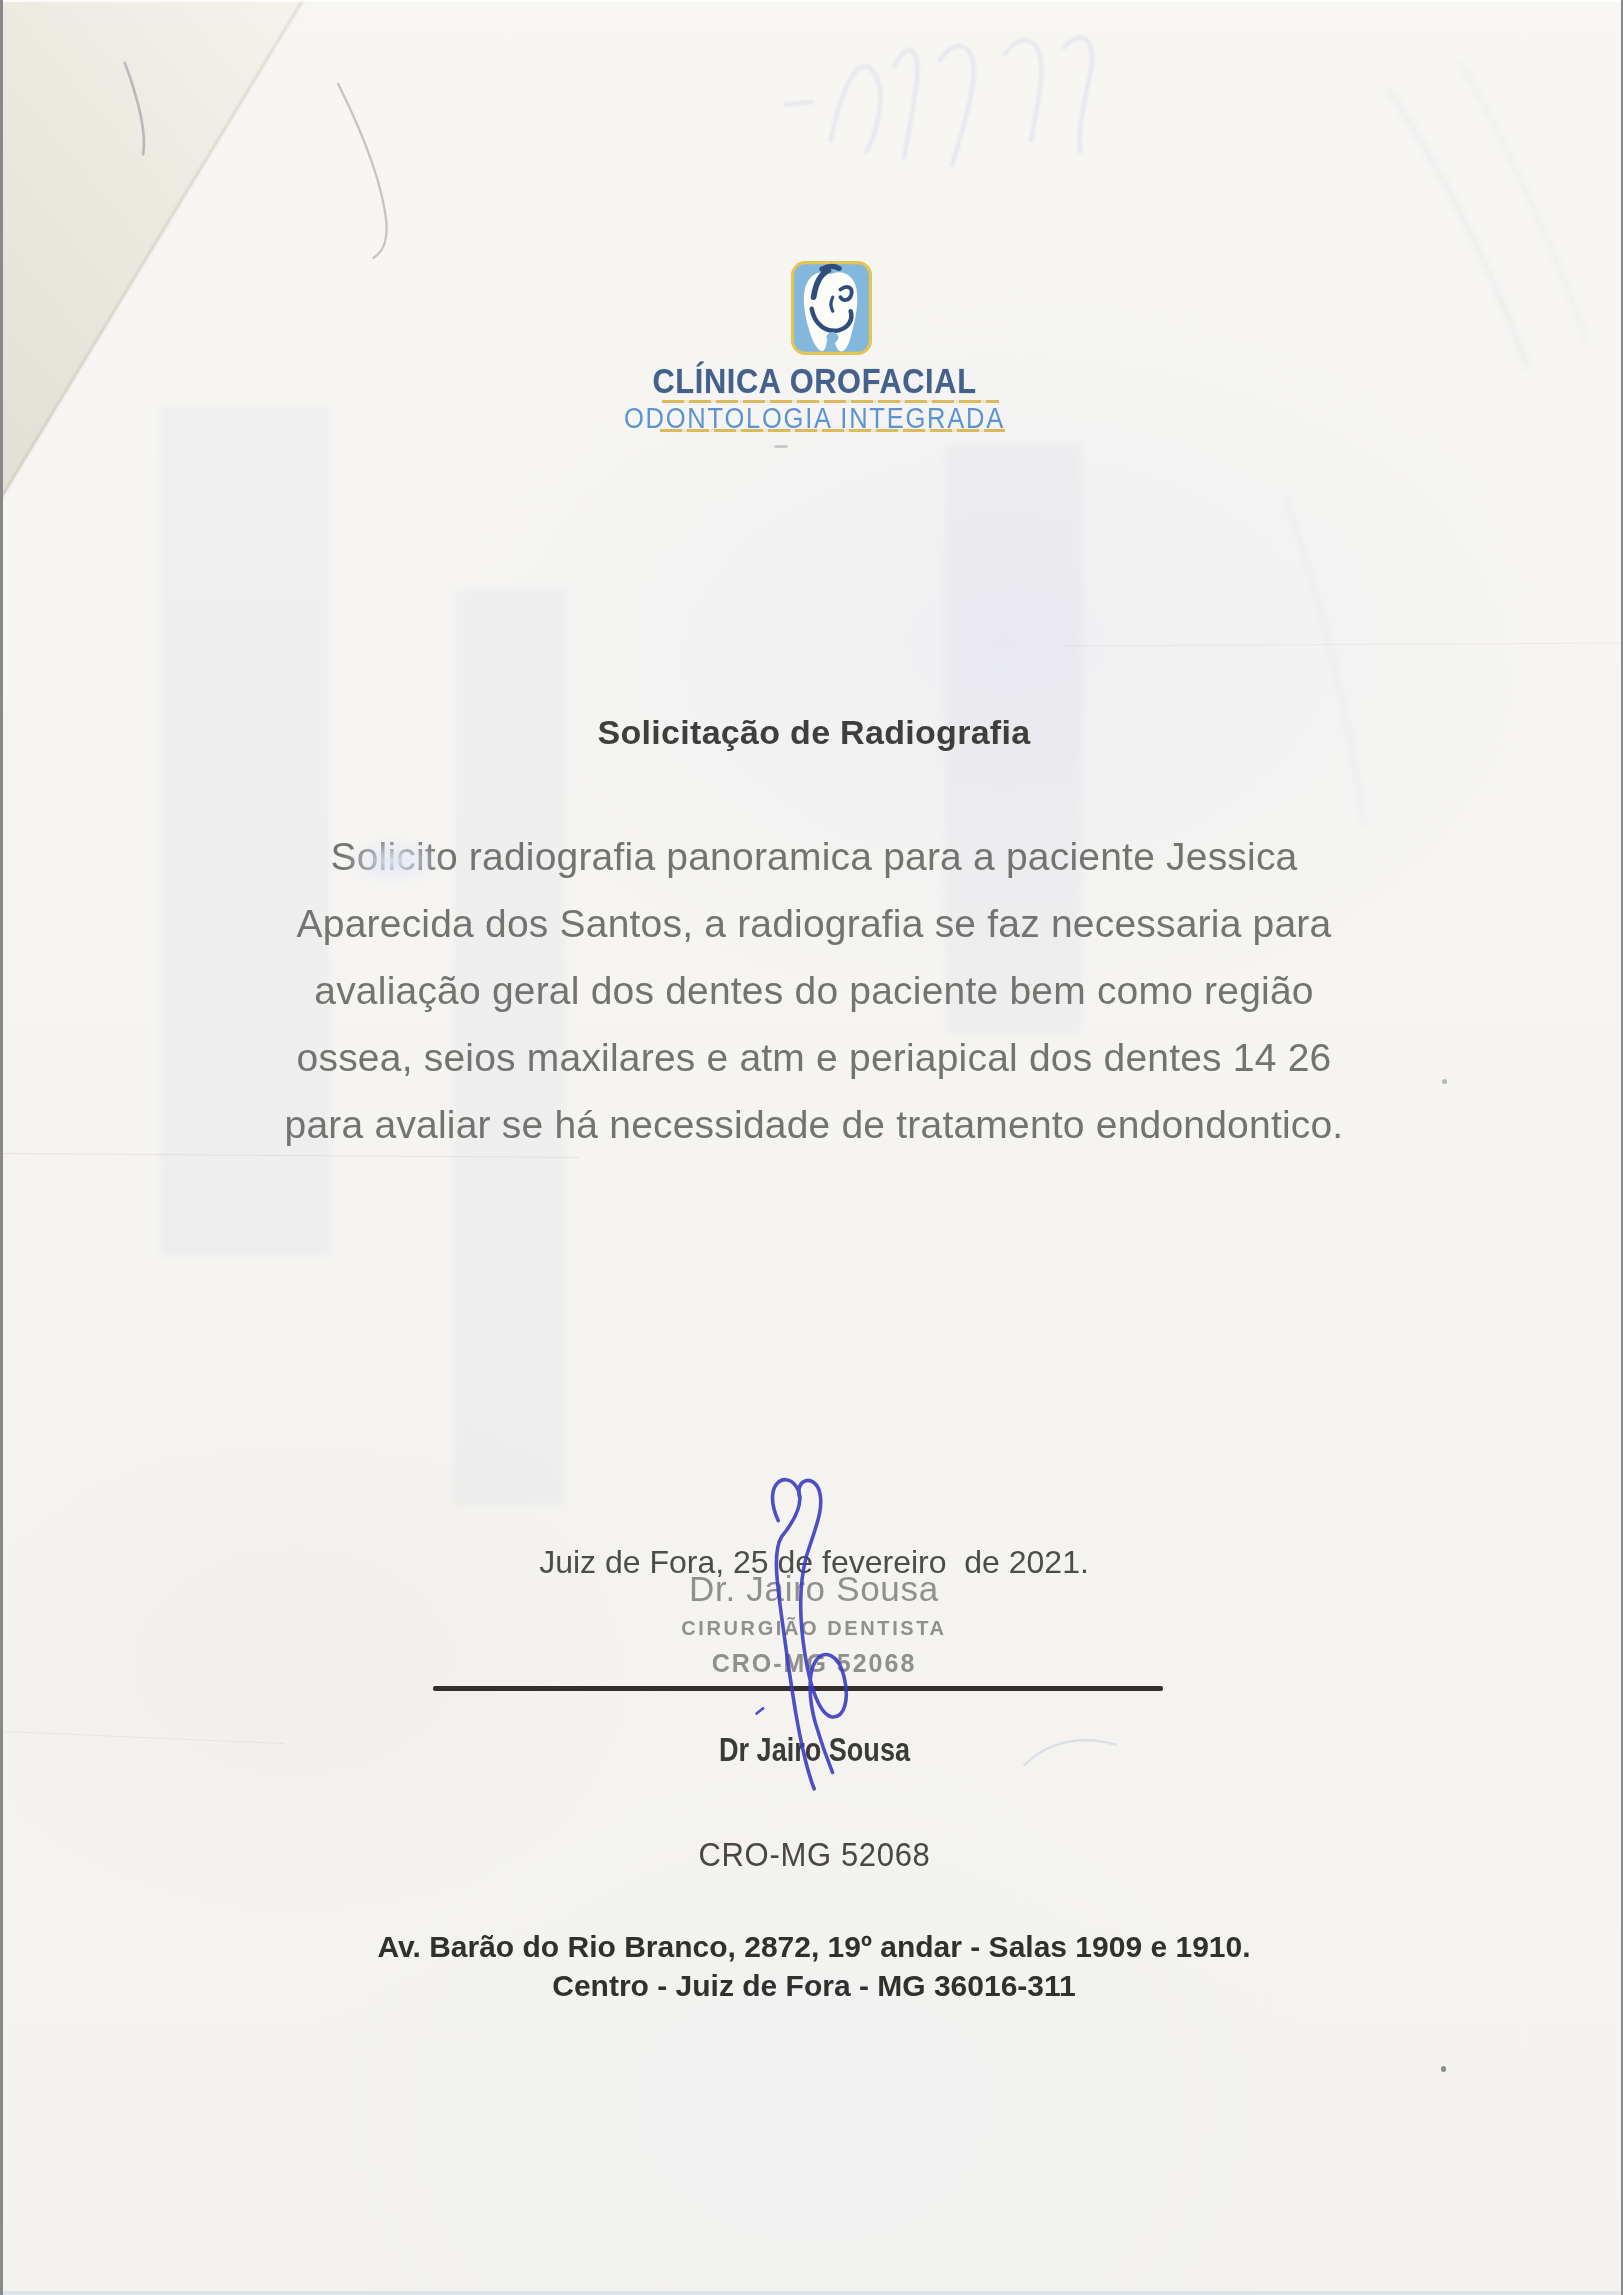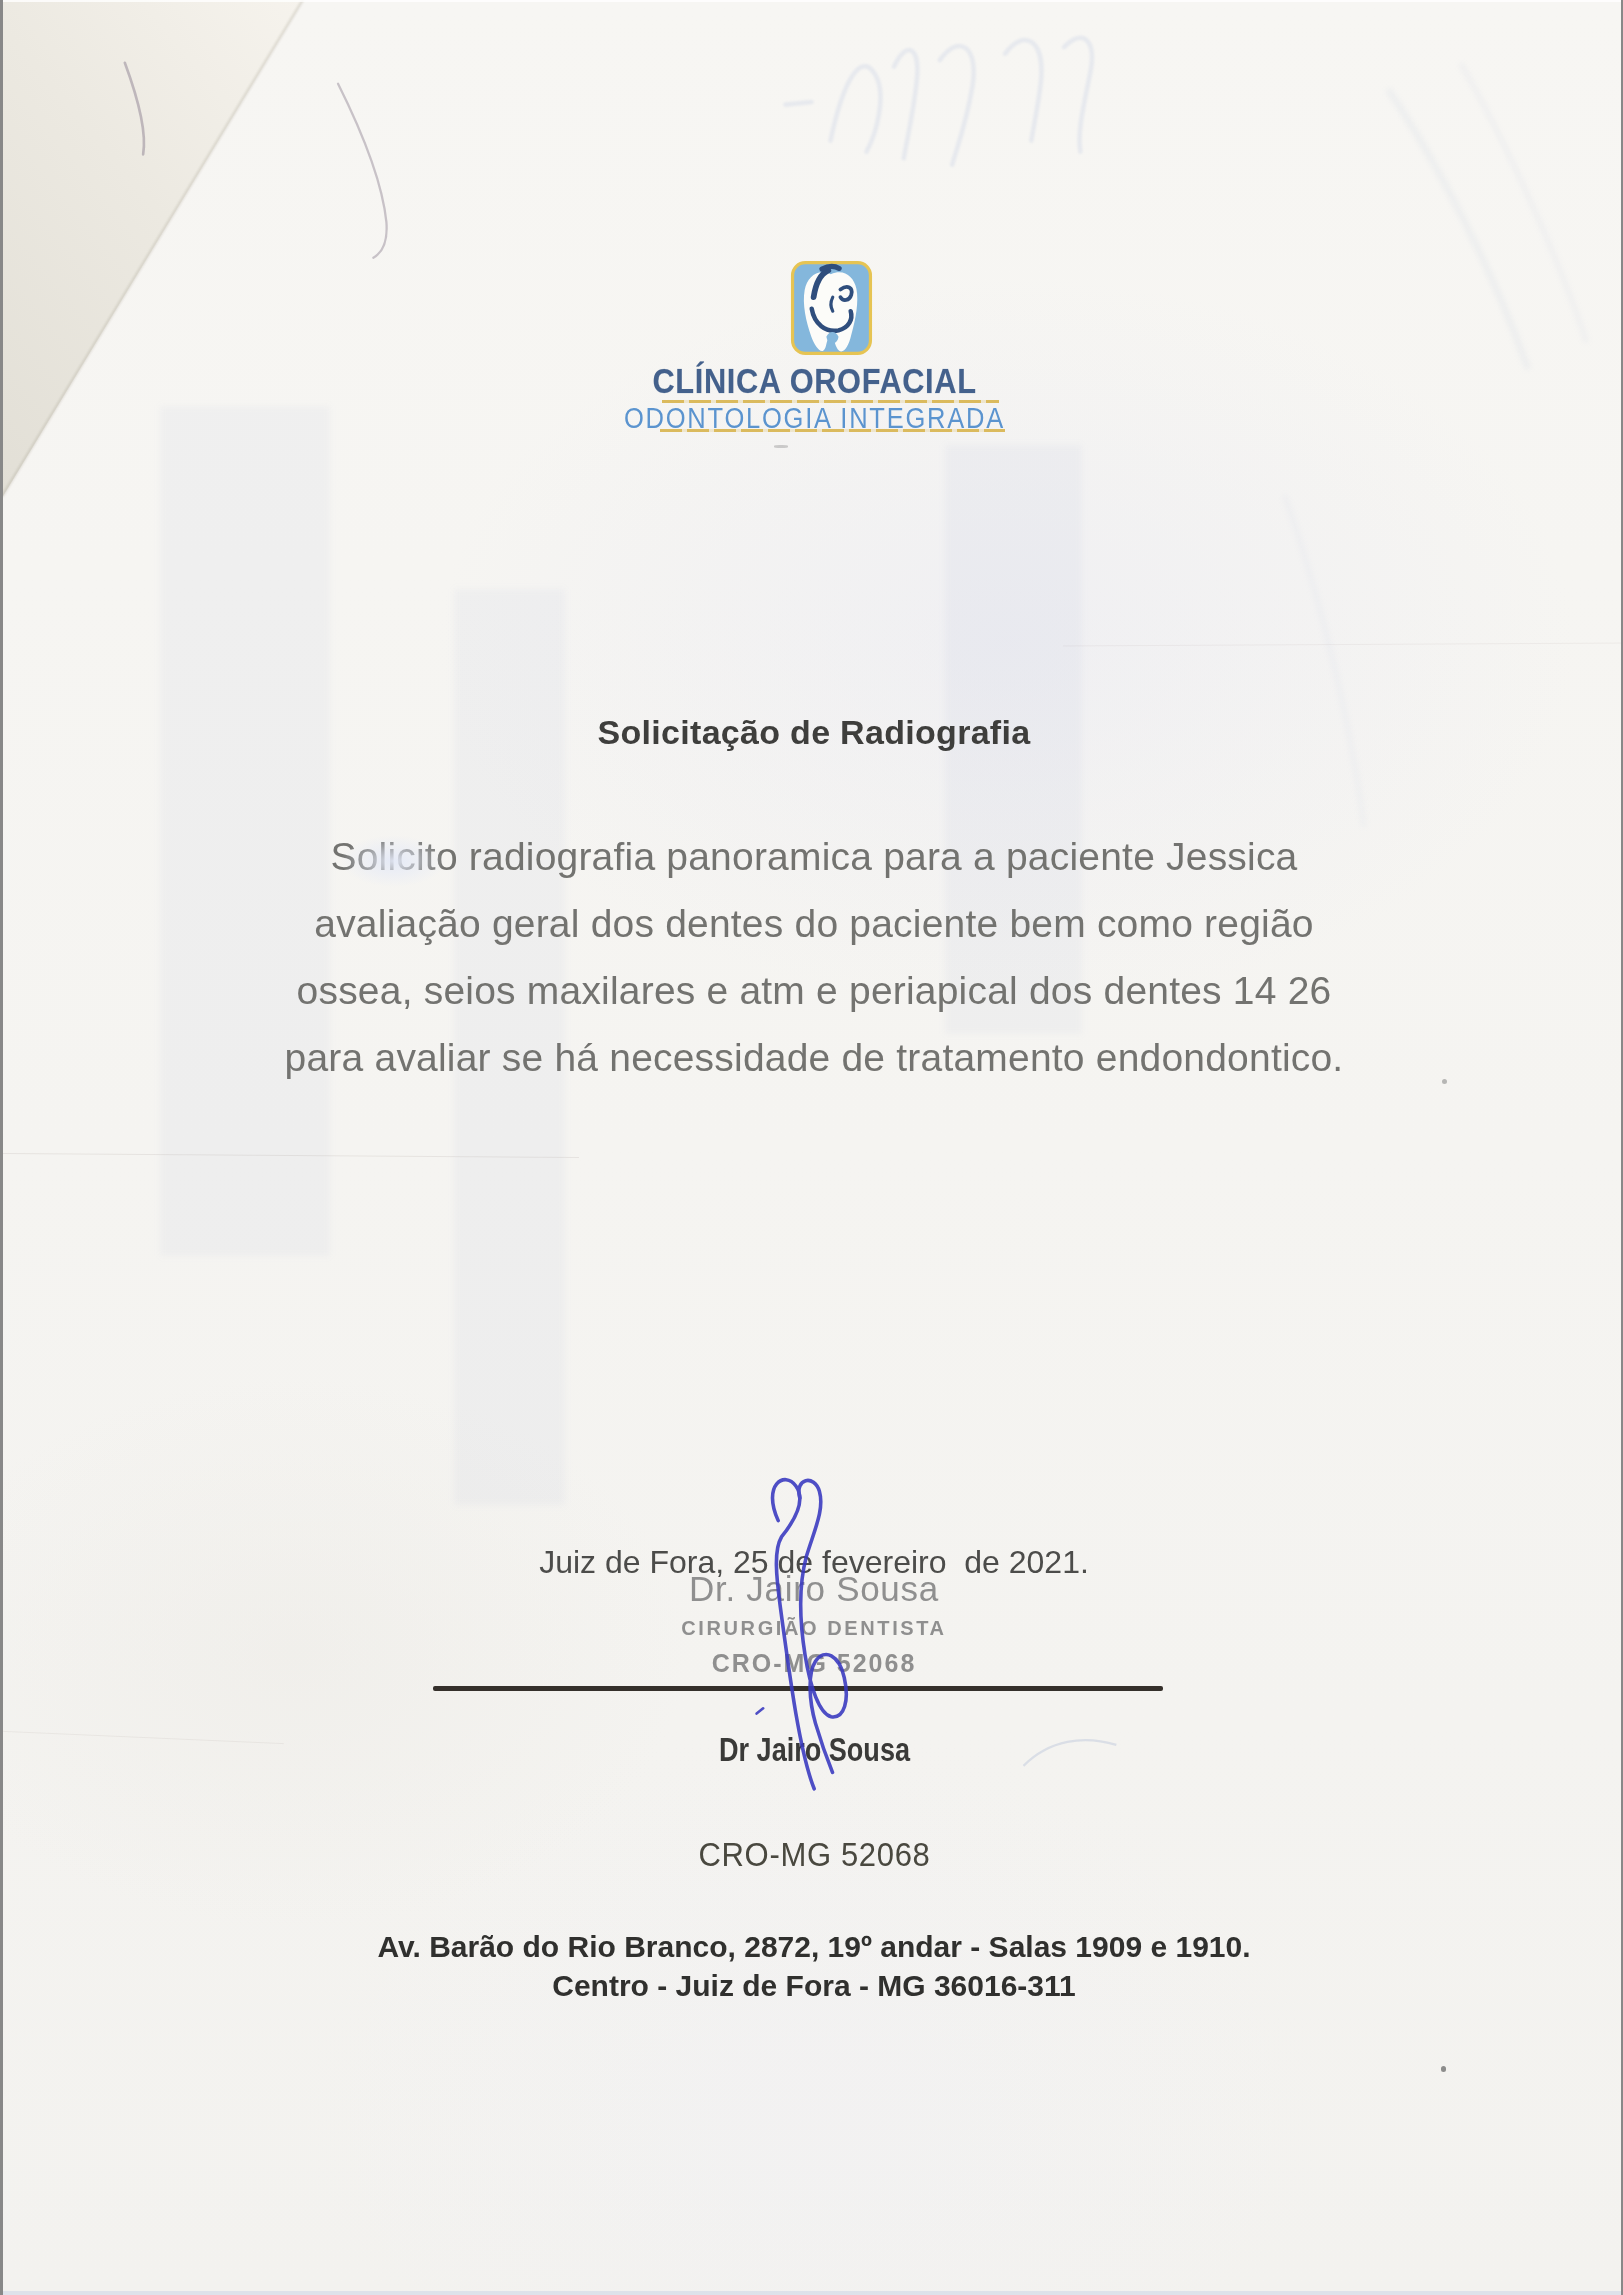--- a/index.html
+++ b/index.html
@@ -109,20 +109,21 @@
 
   <div class="abs centered clinic-name">CLÍNICA OROFACIAL</div>
   <div class="abs gold-line" style="left:659px;top:400px;width:337px;"></div>
   <div class="abs centered clinic-sub">ODONTOLOGIA INTEGRADA</div>
   <div class="abs gold-line" style="left:657px;top:429px;width:345px;"></div>
 
   <div class="abs centered doc-title">Solicitação de Radiografia</div>
 
   <div class="abs body-par">
     <div>Solicito radiografia panoramica para a paciente Jessica</div>
+    <div>Aparecida dos Santos, a radiografia se faz necessaria para</div>
     <div>avaliação geral dos dentes do paciente bem como região</div>
     <div>ossea, seios maxilares e atm e periapical dos dentes 14 26</div>
     <div>para avaliar se há necessidade de tratamento endondontico.</div>
   </div>
   <div class="abs smudge"></div>
 
   <div class="abs centered date-line">Juiz de Fora, 25 de fevereiro  de 2021.</div>
 
   <div class="abs centered stamp stamp-name">Dr. Jairo Sousa</div>
   <div class="abs centered stamp stamp-role">CIRURGIÃO DENTISTA</div>

